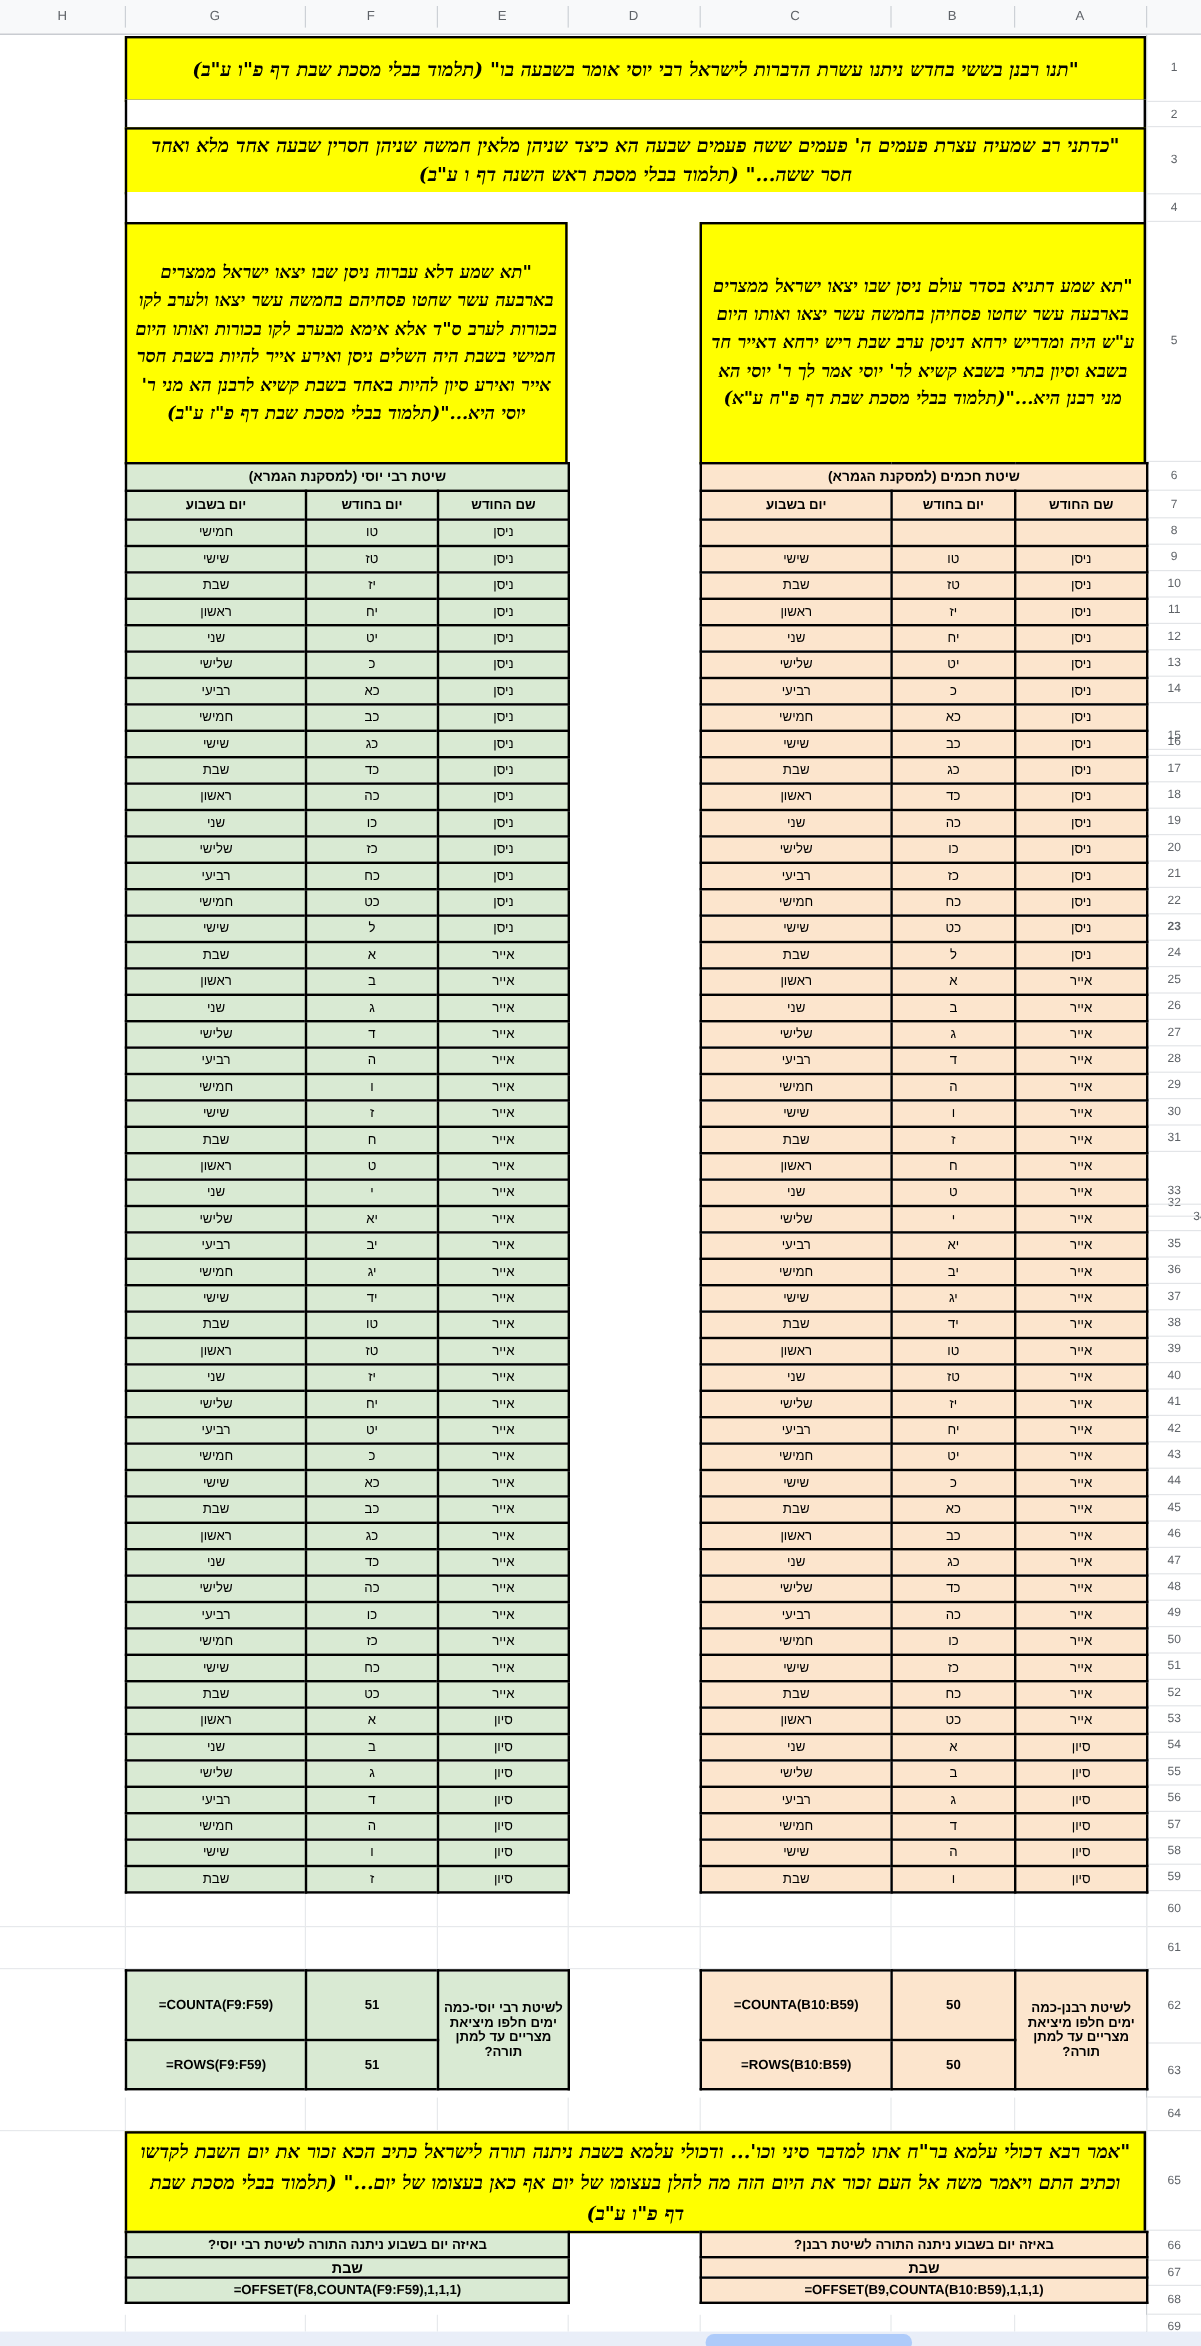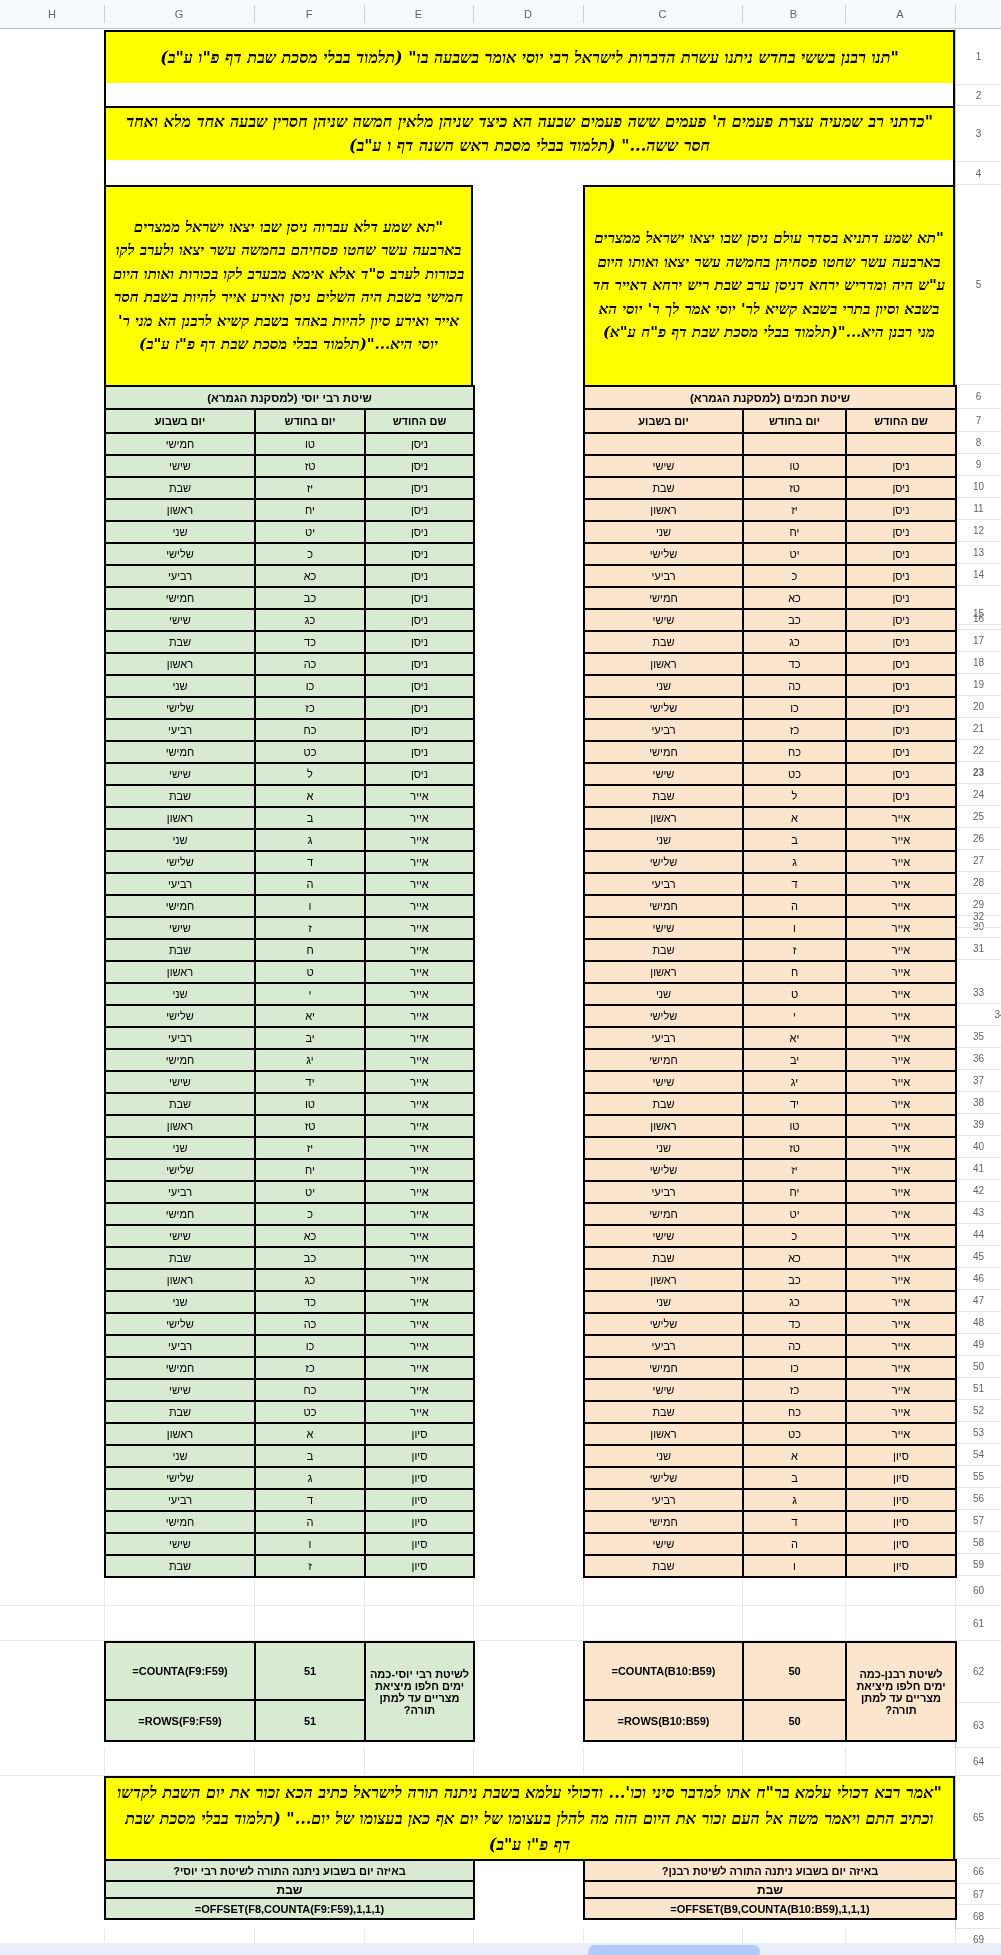--- a/index.html
+++ b/index.html
@@ -84,21 +84,21 @@
       <div class="rn" style="top: 711px; height: 22px; text-align: center;">22</div>
       <div class="rn" style="top: 733px; height: 22px; font-weight: bold;">23</div>
       <div class="rn" style="top: 755px; height: 22px;">24</div>
       <div class="rn" style="top: 777px; height: 22px;">25</div>
       <div class="rn" style="top: 799px; height: 22px;">26</div>
       <div class="rn" style="top: 821px; height: 22px; text-align: right;">27</div>
       <div class="rn" style="top: 843px; height: 22px;">28</div>
       <div class="rn" style="top: 865px; height: 22px;">29</div>
       <div class="rn" style="top: 887px; height: 22px;">30</div>
       <div class="rn" style="top: 909px; height: 22px;">31</div>
-      <div class="rn" style="top: 877px; height: 22px;">32</div>
+      <div class="rn" style="top: 963px; height: 22px;">32</div>
       <div class="rn" style="top: 953px; height: 22px;">33</div>
       <div class="rn" style="top: 975px; height: 22px; padding-left: 43px;">34</div>
       <div class="rn" style="top: 997px; height: 22px;">35</div>
       <div class="rn" style="top: 1019px; height: 22px;">36</div>
       <div class="rn" style="top: 1041px; height: 22px;">37</div>
       <div class="rn" style="top: 1063px; height: 22px;">38</div>
       <div class="rn" style="top: 1085px; height: 22px;">39</div>
       <div class="rn" style="top: 1107px; height: 22px;">40</div>
       <div class="rn" style="top: 1129px; height: 22px;">41</div>
       <div class="rn" style="top: 1151px; height: 22px;">42</div>

